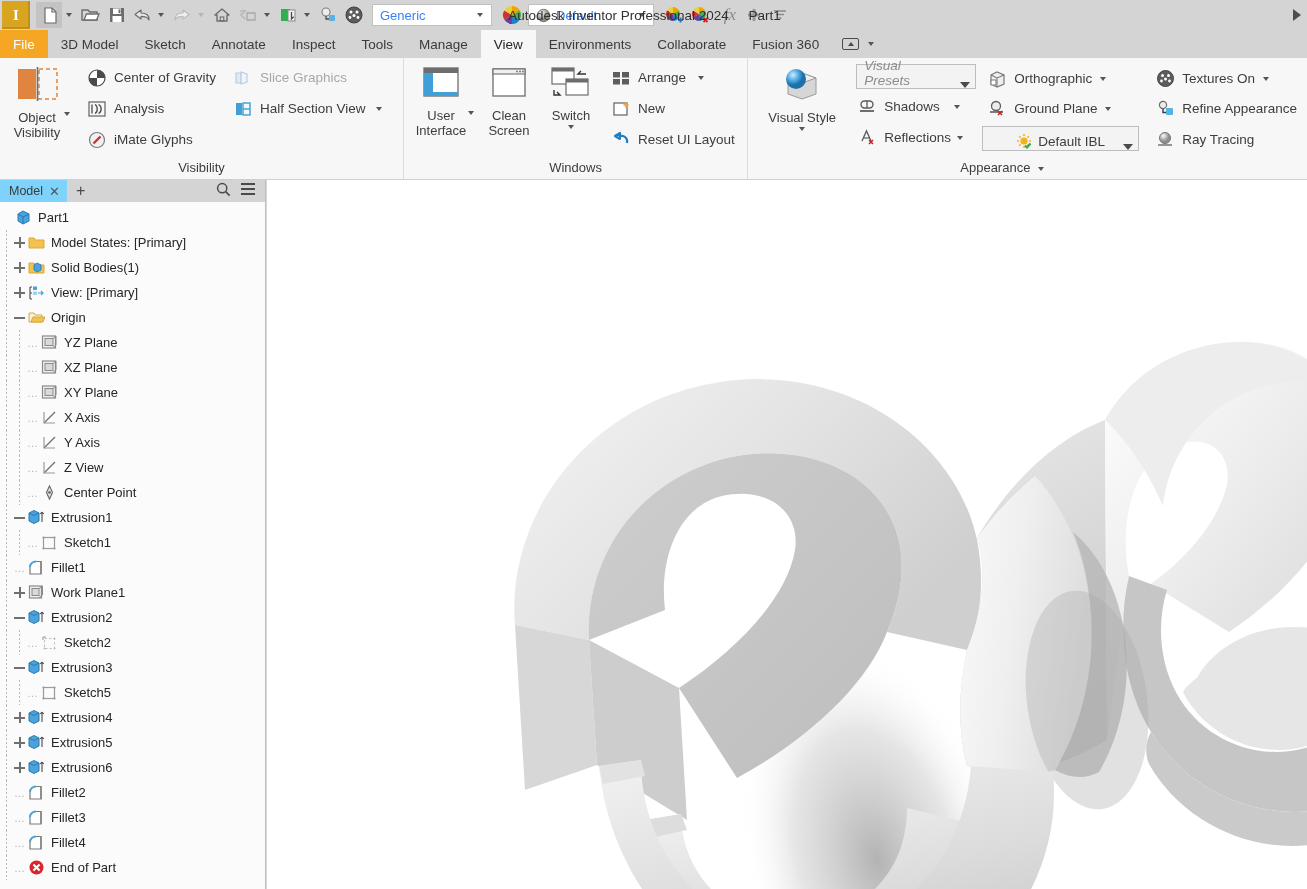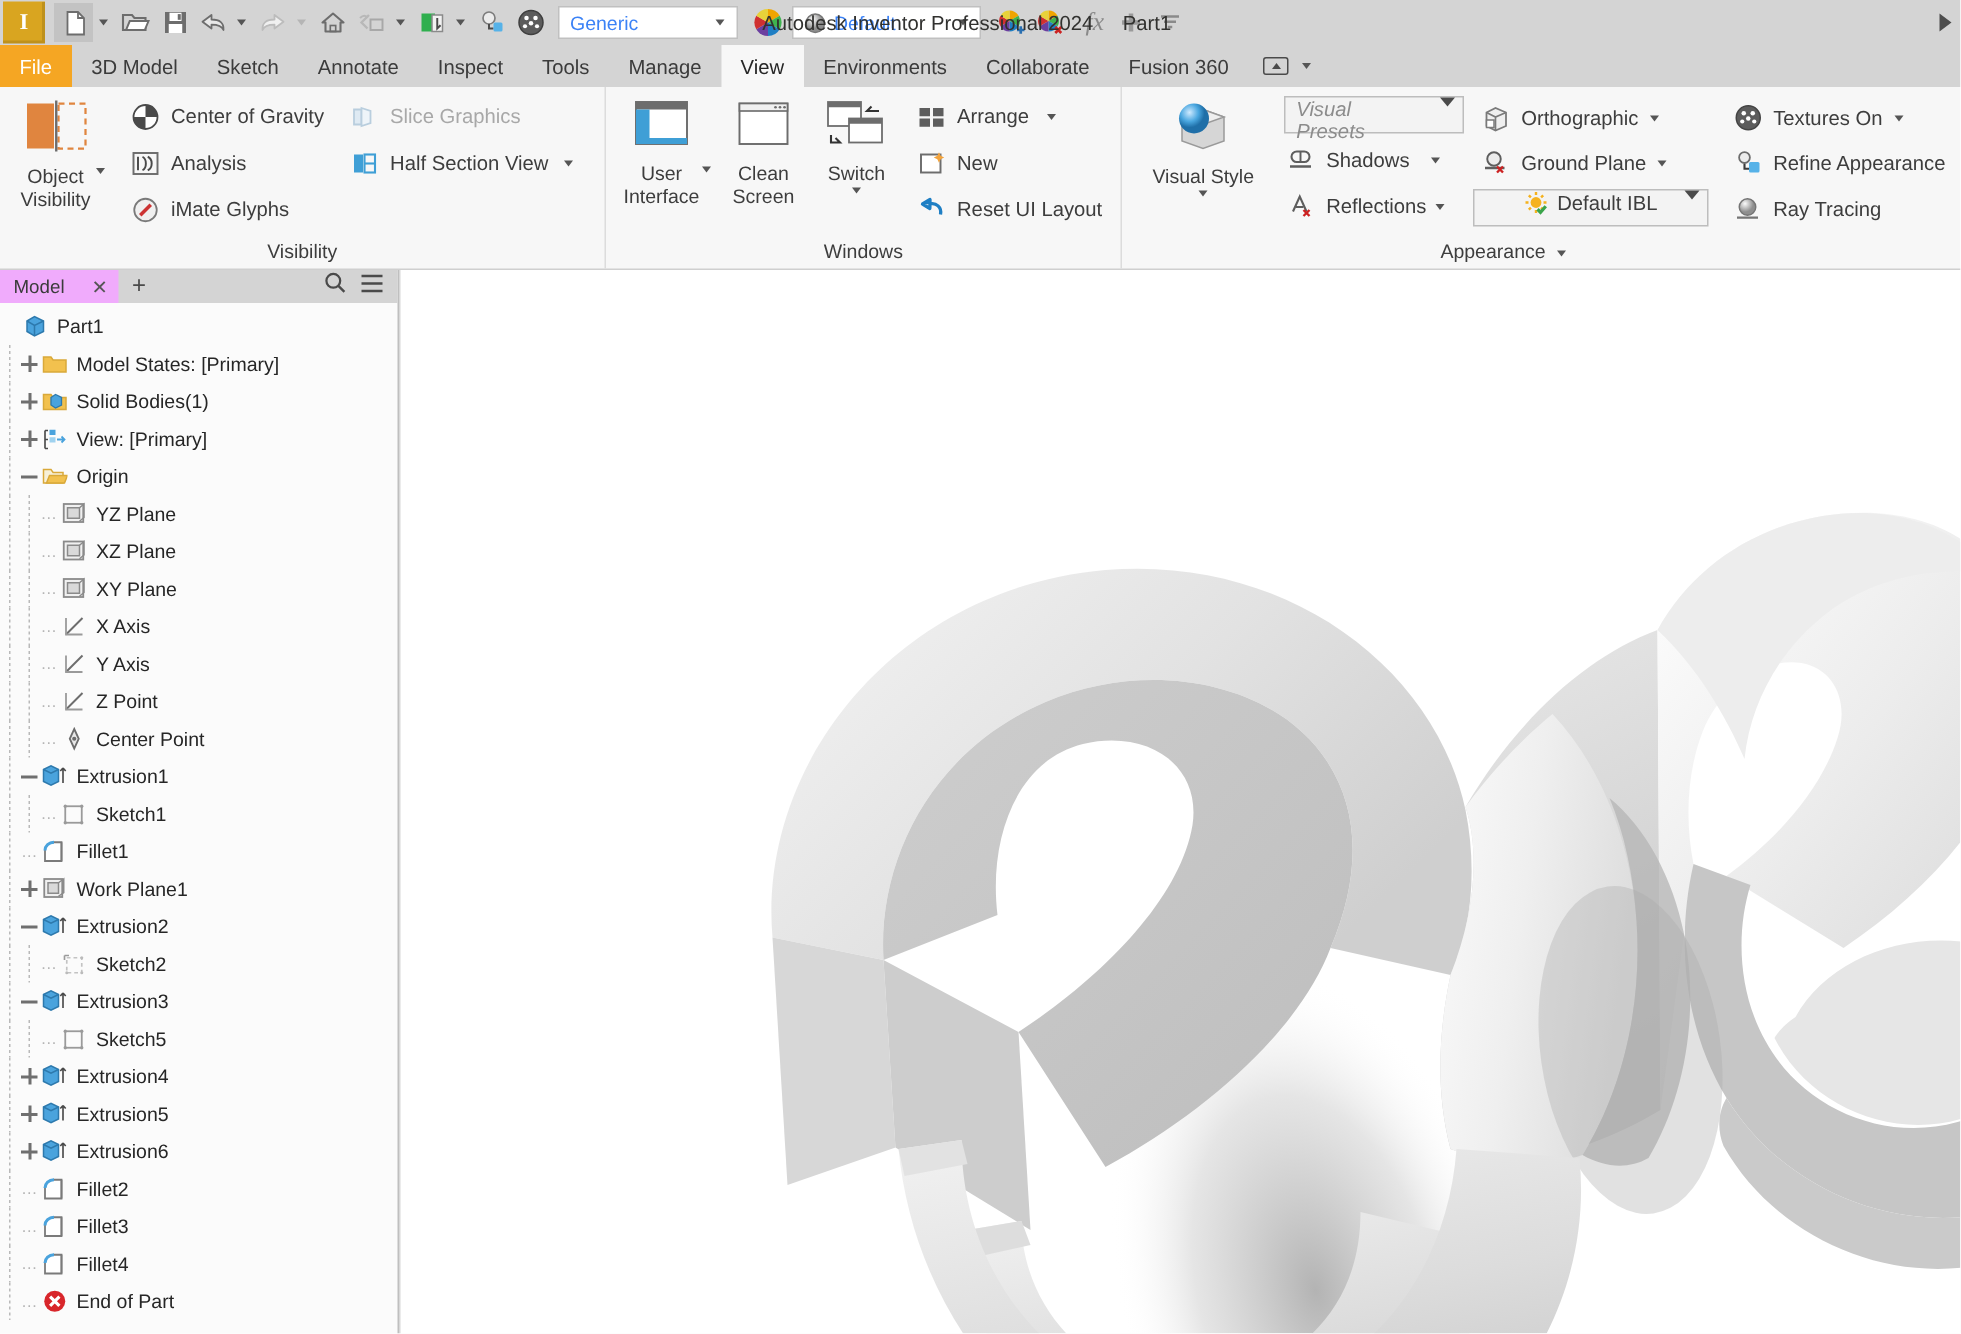--- a/index.html
+++ b/index.html
@@ -186,21 +186,21 @@
     white-space: nowrap;
   }
   .smallrow.disabled { color: #a8a8a8; }
   .smallrow .ico { width: 22px; display: flex; align-items: center; justify-content: center; margin-right: 6px; flex: none; }
   .col { display: flex; flex-direction: column; }
 
   .rcombo {
     height: 25px;
     border: 1px solid #bdbdbd;
     background: #f3f3f3;
-    display: flex; align-items: flex-start;
+    display: flex; align-items: flex-end;
     padding: 0 5px 0 7px;
     font-size: 13.5px;
     color: #8c8c8c;
     justify-content: space-between;
     margin: 2px 4px;
   }
   .rcombo.filled { color: #3d3d3d; background: #f3f3f3; padding-left: 33px; }
   .rcombo .caret-dn {
     width: 0; height: 0;
     border-left: 5px solid transparent;
@@ -233,22 +233,22 @@
     background: #d4d4d4;
     display: flex;
     align-items: stretch;
     flex: none;
   }
   .btab {
     display: flex; align-items: center;
     padding: 0 7px 0 9px;
     font-size: 12.5px;
     color: #3b3b3b;
-    background: #f0abfc;
-    gap: 18px;
+    background: #7dd3fc;
+    gap: 6px;
   }
   .btab .xmark { font-size: 13px; color: #555; line-height: 1; }
   .bplus { display: flex; align-items: center; padding: 0 9px; font-size: 16px; color: #4a4a4a; line-height: 1; }
   .btabs-right { margin-left: auto; display: flex; align-items: center; gap: 9px; padding-right: 9px; }
 
   .tree {
     flex: 1;
     overflow: hidden;
     padding-top: 3px;
     font-size: 13px;
@@ -950,21 +950,21 @@
           <div class="trow">
             <span class="tguide"></span>
             <span class="tguide"></span>
             <span class="tdot">…</span>
             <span class="ticon">
               <svg width="18" height="17" viewBox="0 0 18 17">
                 <path d="M3 14l11-11" stroke="#6d6d6d" stroke-width="1.3"></path>
                 <path d="M3 3v11h11" fill="none" stroke="#9a9a9a" stroke-width="1.2"></path>
               </svg>
             </span>
-            <span class="tlabel">Z Point</span>
+            <span class="tlabel">Z View</span>
           </div>
           <div class="trow">
             <span class="tguide"></span>
             <span class="tguide"></span>
             <span class="tdot">…</span>
             <span class="ticon">
               <svg width="17" height="17" viewBox="0 0 17 17">
                 <path d="M8.5 2l3 6.5-3 6.5-3-6.5z" fill="#e8e8e8" stroke="#6d6d6d" stroke-width="1.2"></path>
                 <circle cx="8.5" cy="8.5" r="1.4" fill="#6d6d6d"></circle>
               </svg>

